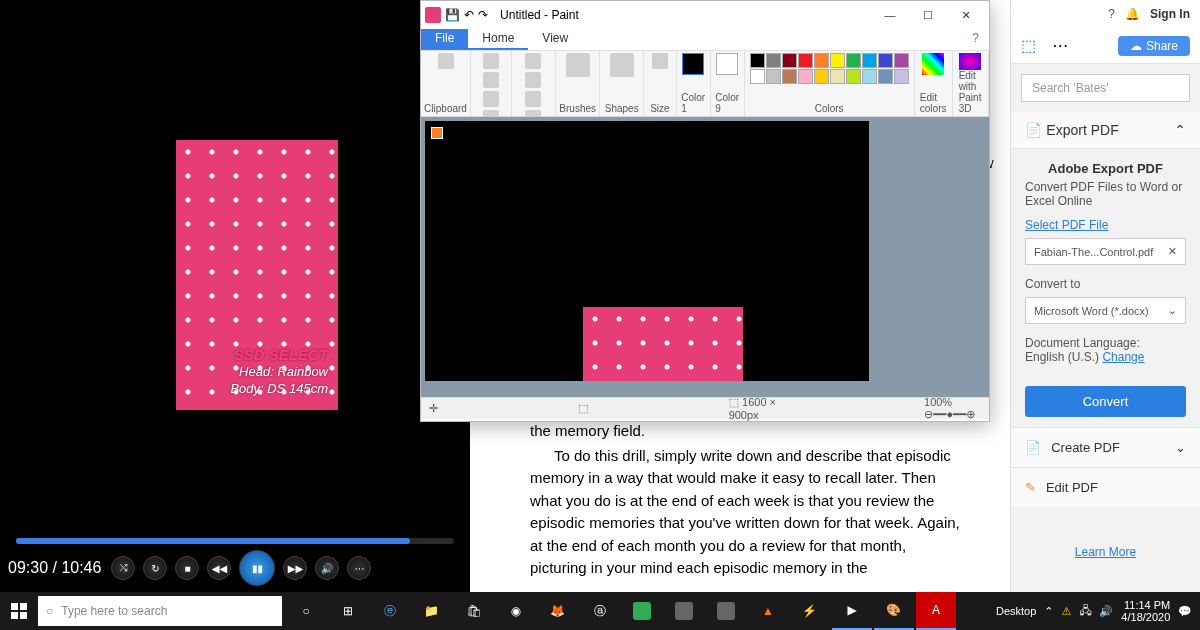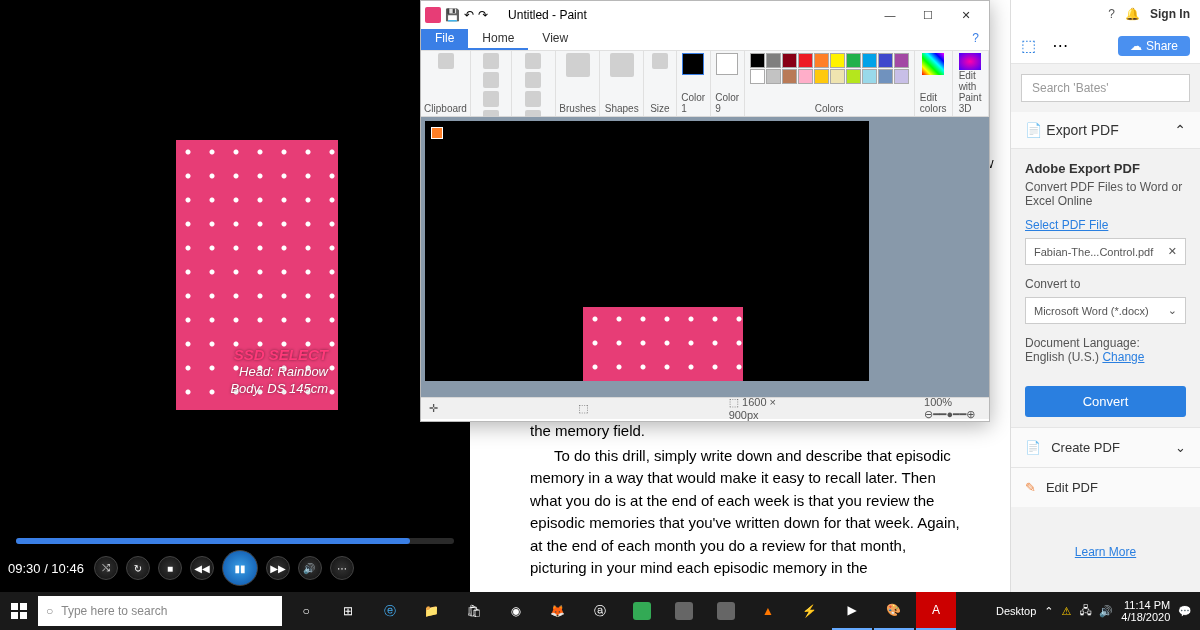--- a/index.html
+++ b/index.html
@@ -7,21 +7,21 @@
 
 
 .vid { position: absolute; left: 0; top: 0; width: 470px; height: 592px; background: #000; }
 .vid-card { position: absolute; left: 176px; top: 140px; width: 162px; height: 270px; background: #e73d76; overflow: hidden; }
 .lips { position: absolute; inset: 0; background: radial-gradient(circle at 50% 50%, #fff 2px, transparent 3px); background-size: 24px 24px; }
 .vid-txt { position: absolute; bottom: 12px; right: 10px; color: #fff; text-align: right; font-size: 13px; font-style: italic; text-shadow: 0 0 3px rgba(0,0,0,.5); line-height: 1.3; }
 .vid-txt .l1 { color: #ff3a7a; font-size: 15px; font-weight: bold; }
 .vid-ctrl { position: absolute; bottom: 0; left: 0; right: 0; height: 48px; display: flex; align-items: center; padding: 0 8px; gap: 10px; }
 .vid-bar { position: absolute; bottom: 48px; left: 16px; right: 16px; height: 6px; background: #2a2a2a; border-radius: 3px; }
 .vid-bar-fill { height: 100%; width: 90%; background: #3a7fe6; border-radius: 3px; }
-.vid-time { color: #fff; font-size: 13px; }
+.vid-time { color: #fff; font-size: 16px; }
 .vid-btns { display: flex; gap: 8px; align-items: center; }
 .vid-btn { width: 24px; height: 24px; border-radius: 50%; background: radial-gradient(#333, #111); border: 1px solid #444; color: #fff; font-size: 10px; display: flex; align-items: center; justify-content: center; }
 .vid-play { width: 36px; height: 36px; background: radial-gradient(#3a9fe6, #0a4fa6); }
 
 
 .pdf-bg { position: absolute; left: 470px; top: 0; width: 540px; height: 592px; background: #fff; color: #000; font-family: Georgia, serif; font-size: 15px; line-height: 1.5; padding: 420px 50px 0 60px; }
 
 
 .paint { position: absolute; left: 420px; top: 0; width: 570px; height: 422px; background: #fff; border: 1px solid #b8b8b8; box-shadow: 0 4px 20px rgba(0,0,0,.3); }
 .paint-title { height: 28px; display: flex; align-items: center; padding: 0 4px; background: #fff; font-size: 12px; }
@@ -44,21 +44,21 @@
 .paint-status { height: 22px; background: #f0f0f0; border-top: 1px solid #d8d8d8; display: flex; align-items: center; font-size: 11px; color: #555; padding: 0 8px; gap: 140px; }
 
 
 .adobe { position: absolute; right: 0; top: 0; width: 190px; height: 592px; background: #f2f2f2; border-left: 1px solid #ddd; }
 .ad-top { height: 28px; display: flex; align-items: center; justify-content: flex-end; gap: 10px; padding: 0 10px; font-size: 12px; color: #555; background: #fff; }
 .ad-share { background: #4a90f0; color: #fff; padding: 3px 12px; border-radius: 4px; font-size: 12px; display: flex; align-items: center; gap: 4px; }
 .ad-tools { height: 36px; background: #fff; border-bottom: 1px solid #e5e5e5; display: flex; align-items: center; padding: 0 10px; gap: 16px; }
 .ad-search { margin: 10px; padding: 6px 10px; background: #fff; border: 1px solid #ccc; font-size: 12px; color: #999; }
 .ad-hdr { padding: 10px 14px; display: flex; align-items: center; justify-content: space-between; font-size: 14px; color: #333; background: #fafafa; border-bottom: 1px solid #e5e5e5; }
 .ad-body { padding: 12px 14px; font-size: 12px; color: #555; }
-.ad-body h4 { font-size: 13px; color: #333; margin-bottom: 4px; }
+.ad-body h4 { font-size: 13px; color: #333; margin-bottom: 4px; text-align: center; }
 .ad-link { color: #2a7fe0; font-size: 12px; text-decoration: underline; }
 .ad-sel { display: flex; align-items: center; justify-content: space-between; padding: 6px 8px; border: 1px solid #ccc; background: #fff; margin: 6px 0 12px 0; font-size: 11px; }
 .ad-convert { background: #2a7fe0; color: #fff; text-align: center; padding: 8px; border-radius: 3px; font-size: 13px; margin: 10px 14px; }
 .ad-item { padding: 12px 14px; border-top: 1px solid #e5e5e5; display: flex; align-items: center; gap: 10px; font-size: 13px; color: #333; background: #fafafa; }
 .ad-store { padding: 14px; text-align: center; font-size: 11px; color: #444; }
 
 
 .frag1 { position: absolute; left: 844px; top: 160px; width: 46px; height: 246px; background: #f5f6f7; border: 1px solid #ccc; font-size: 10px; }
 .frag2 { position: absolute; left: 886px; top: 124px; width: 96px; height: 272px; background: #fff; border: 1px solid #ccc; font-size: 11px; }
 .frag2 .mbar { display: flex; gap: 10px; padding: 3px 6px; font-size: 11px; border-bottom: 1px solid #eee; }
@@ -146,21 +146,21 @@
   </div>
 </div>
 
 <div class="paint">
   <div class="paint-title">
     <div class="qat">
       <div class="i"></div>
       <span style="color:#3a7fe6">💾</span>
       <span>↶</span>
       <span>↷</span>
-      <span style="margin-left:16px">Untitled - Paint</span>
+      <span style="margin-left:8px">Untitled - Paint</span>
     </div>
     <div class="ctrl">
       <div>—</div>
       <div>☐</div>
       <div>✕</div>
     </div>
   </div>
   <div class="paint-tabs">
     <div class="paint-tab file">File</div>
     <div class="paint-tab" style="border-bottom:2px solid #3a7fe6">Home</div>

